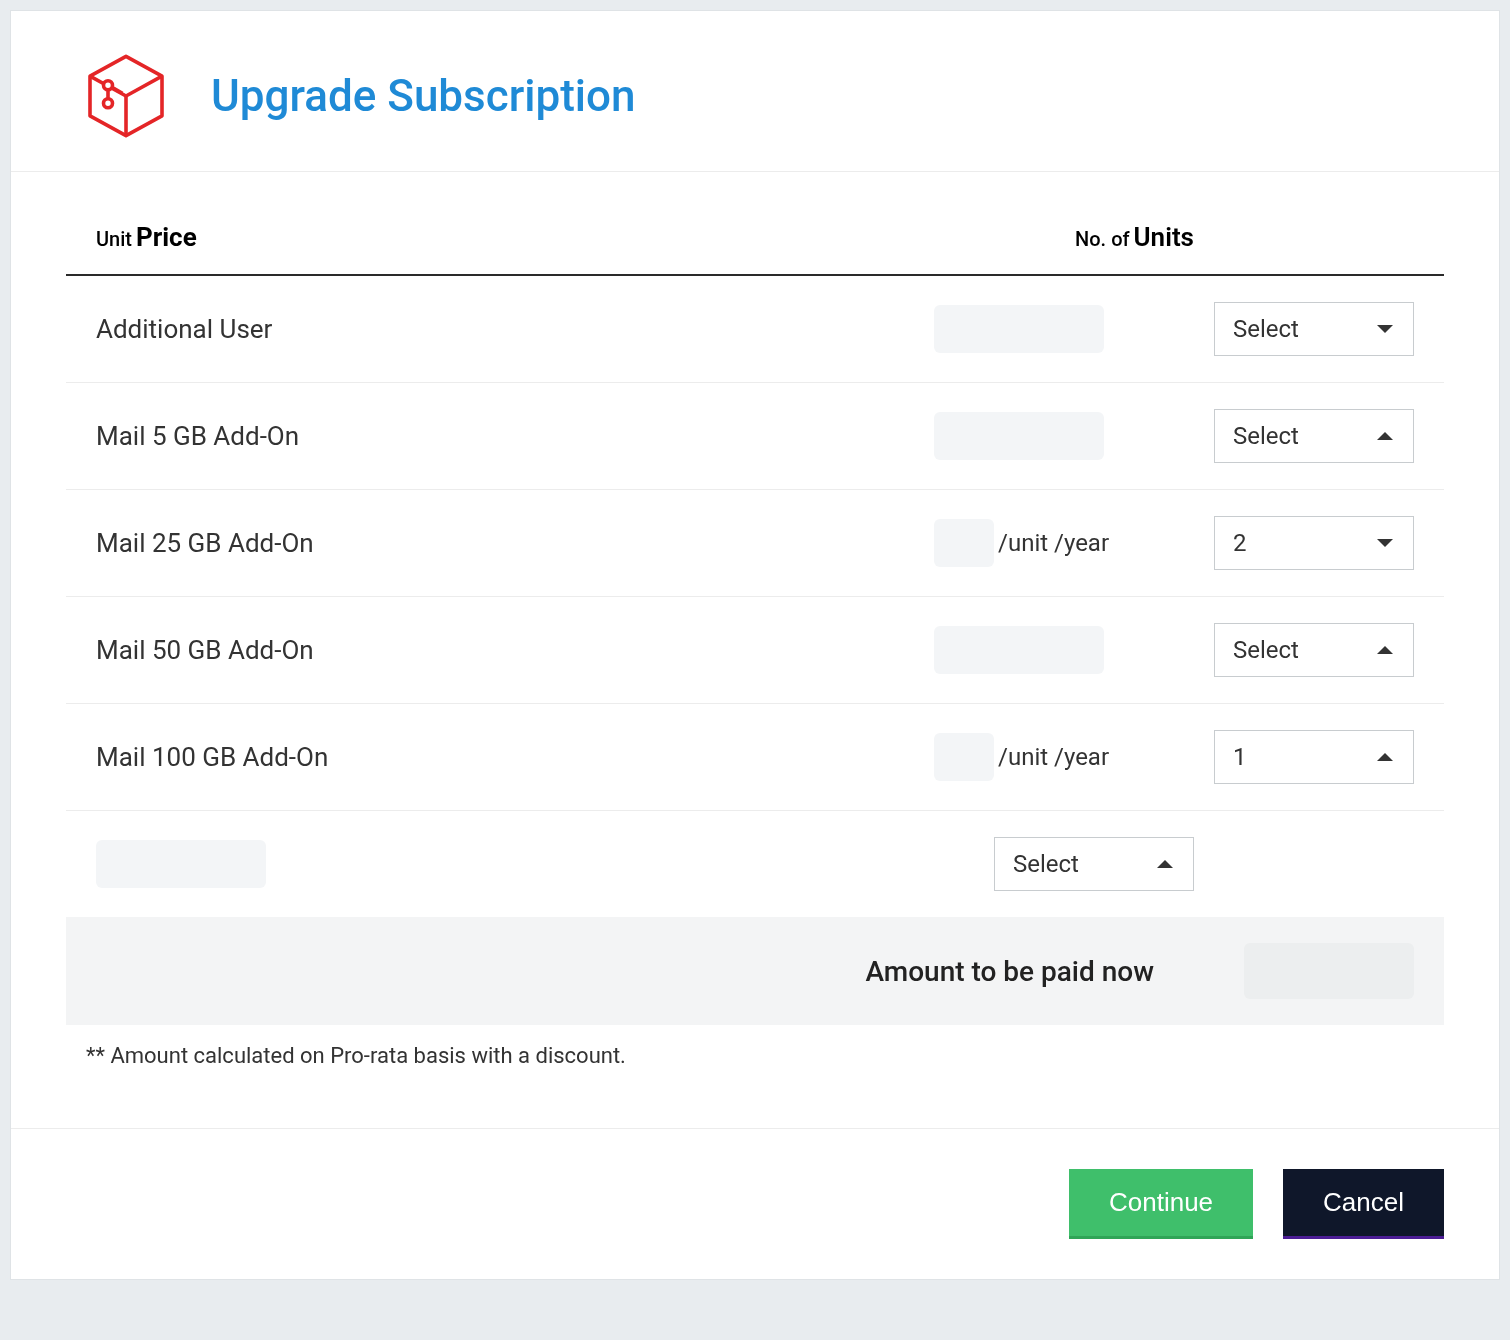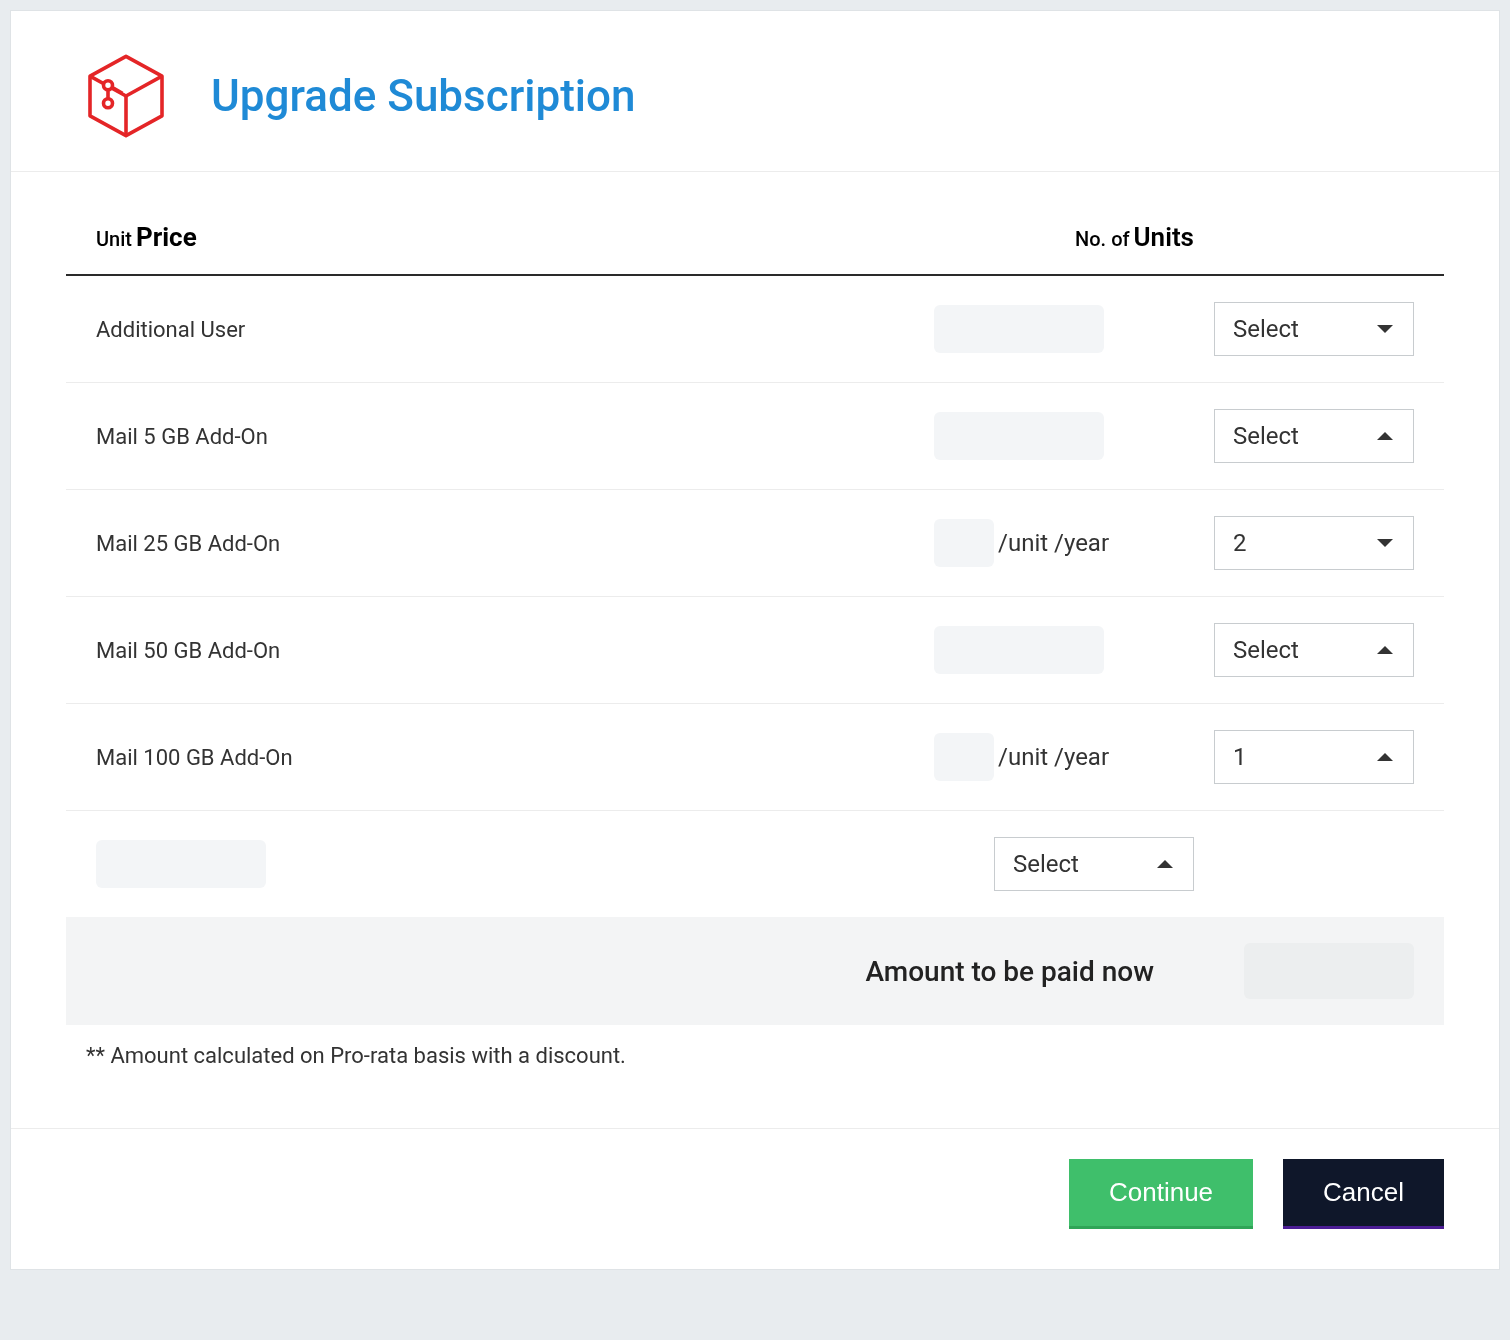--- a/index.html
+++ b/index.html
@@ -54,21 +54,21 @@
     .th-units .big { font-size: 26px; font-weight: 600; }
     .row {
       display: grid;
       grid-template-columns: 1fr 260px 220px;
       align-items: center;
       padding: 26px 30px;
       border-bottom: 1px solid #ececec;
     }
     .row:last-of-type { border-bottom: none; }
     .item-name {
-      font-size: 22px;
+      font-size: 26px;
       color: #333;
     }
     .price-cell {
       display: flex;
       align-items: center;
       gap: 4px;
       font-size: 24px;
       color: #333;
     }
     .redacted {
@@ -129,21 +129,21 @@
       width: 170px;
       justify-self: end;
     }
     .footnote {
       font-size: 22px;
       color: #333;
       padding: 18px 20px 60px 20px;
     }
     .footer {
       border-top: 1px solid #ececec;
-      padding: 30px 55px 40px 55px;
+      padding: 40px 55px 40px 55px;
       display: flex;
       justify-content: flex-end;
       gap: 30px;
     }
     .btn {
       font-size: 26px;
       font-weight: 500;
       border: none;
       cursor: pointer;
       padding: 18px 40px;

